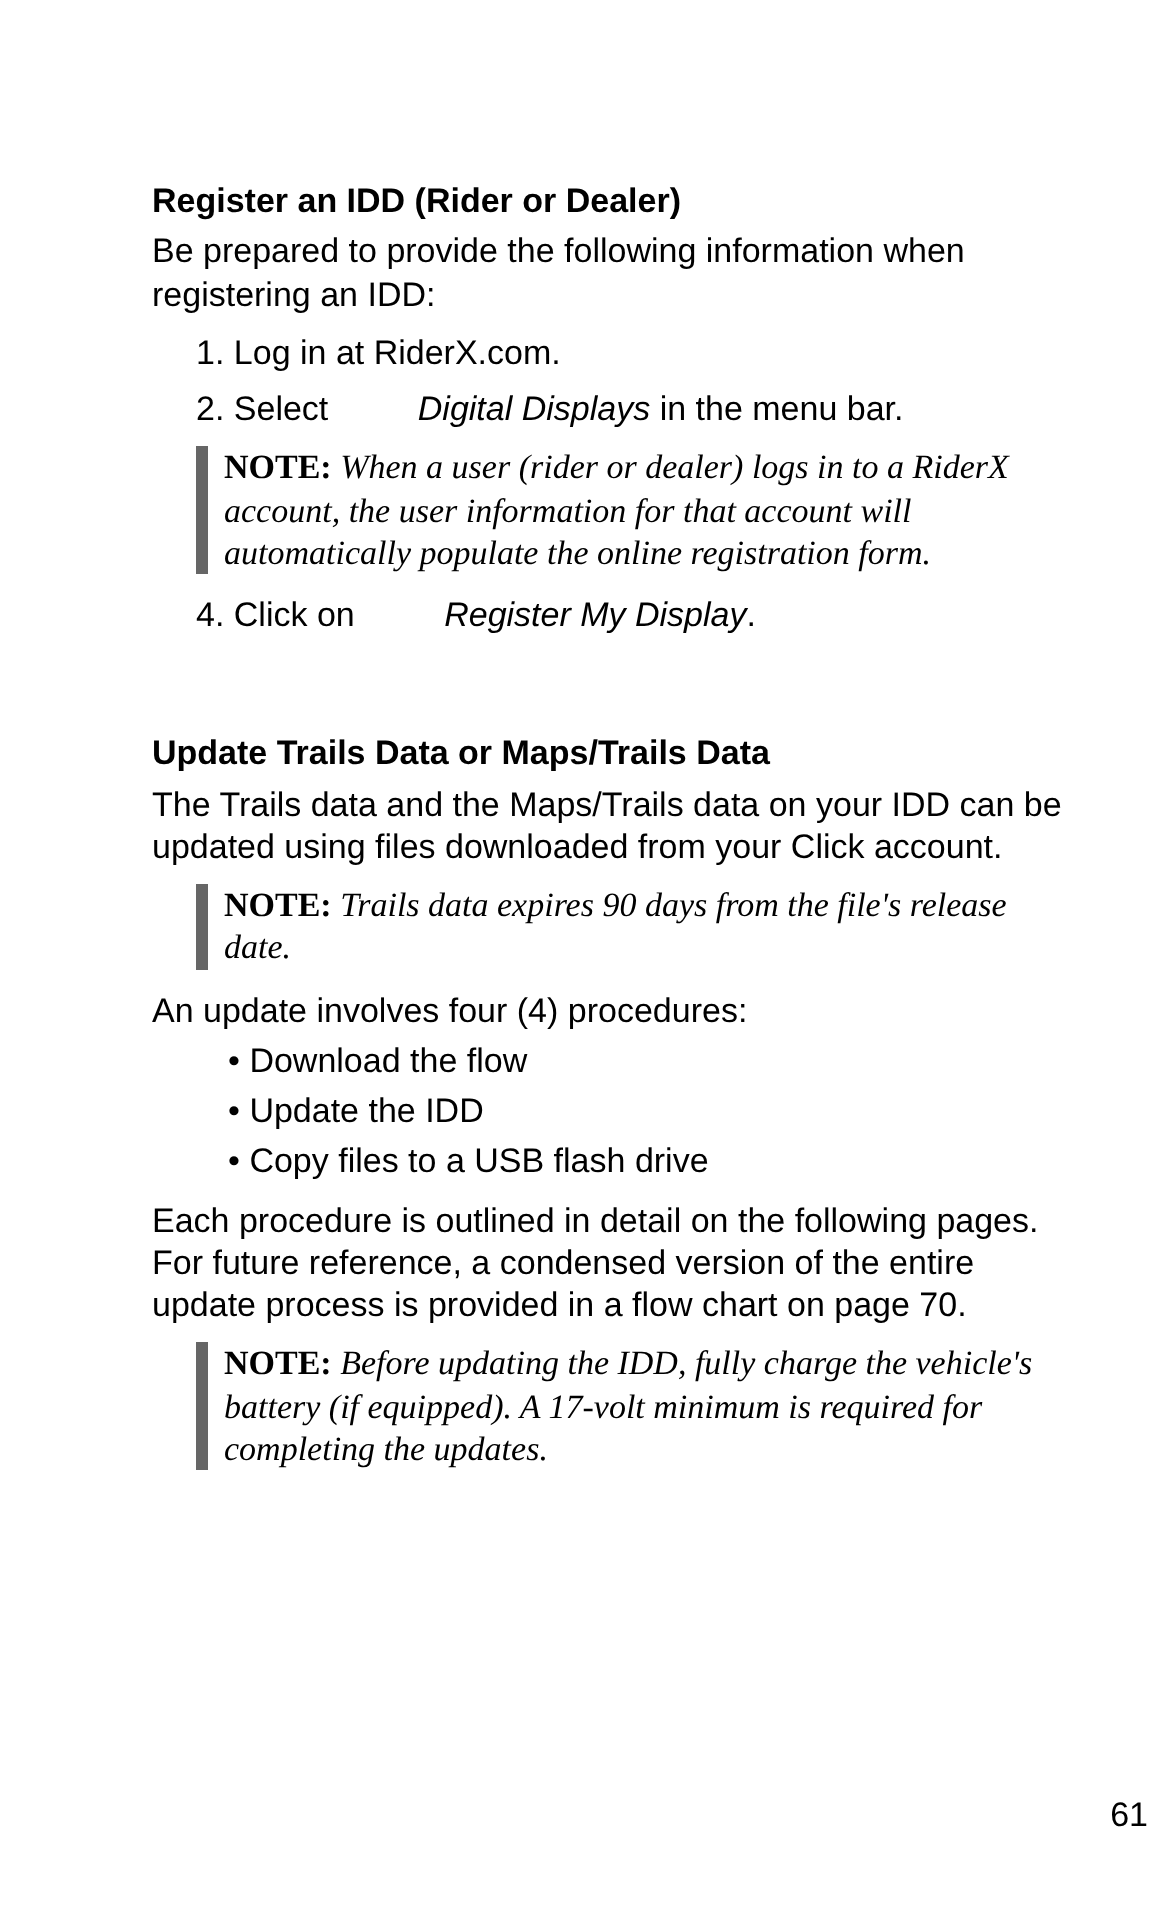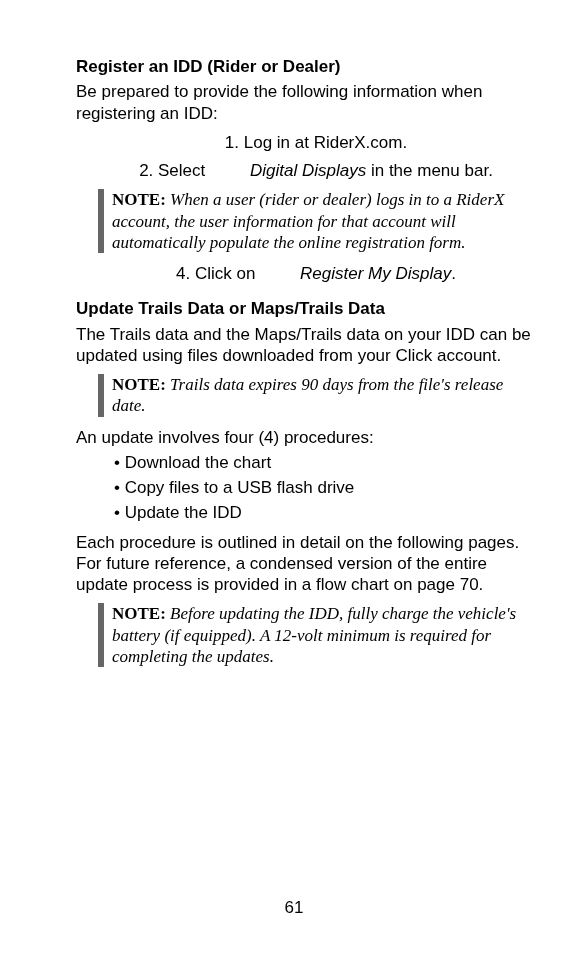--- a/index.html
+++ b/index.html
@@ -13,20 +13,21 @@
       line-height: 1.25;
       color: #000;
       background: #fff;
       width: 588px;
       min-height: 954px;
       padding: 56px 54px 40px 76px;
     }
     .section-heading {
       font-weight: bold;
       margin-bottom: 4px;
+      margin-top: 34px;
     }
     .body-text {
       margin-bottom: 4px;
     }
     ul.bullets {
       list-style: none;
       margin-left: 38px;
       margin-bottom: 8px;
     }
     ul.bullets li {
@@ -37,21 +38,20 @@
     ul.bullets li::before {
       content: "• ";
     }
     ul.bullets.tight li {
       margin-bottom: 4px;
     }
     ol.numbered {
       list-style: none;
       margin-left: 22px;
       margin-bottom: 8px;
-      text-align: center;
     }
     ol.numbered li {
       text-indent: -22px;
       padding-left: 22px;
       margin-bottom: 7px;
     }
     .note-block {
       display: flex;
       margin: 8px 0 10px 22px;
       font-family: Liberation Serif, serif;
@@ -69,25 +69,25 @@
       font-weight: bold;
     }
     .note-text {
       font-style: italic;
     }
     .italic {
       font-style: italic;
       margin-left: 40px;
     }
     .page-number {
-      text-align: center;
+      text-align: right;
       position: absolute;
       bottom: 36px;
       left: 0;
-      right: 0;
+      right: 14px;
     }
     .spacer-sm { height: 6px; }
   </style>
 </head>
 <body>
 
 <div class="section-heading">Register an IDD (Rider or Dealer)</div>
 <div class="body-text">Be prepared to provide the following information when registering an IDD:</div>
 
 <ul class="bullets">
@@ -117,27 +117,27 @@
 <div class="note-block">
   <div class="note-bar"></div>
   <div class="note-content">
     <span class="note-label">NOTE: </span><span class="note-text">Trails data expires 90 days from the file's release date.</span>
   </div>
 </div>
 
 <div class="body-text">An update involves four (4) procedures:</div>
 
 <ul class="bullets tight">
-  <li>Download the chart</li>
+  <li>Download the flow</li>
+  <li>Update the IDD</li>
   <li>Copy files to a USB flash drive</li>
-  <li>Update the IDD</li>
 </ul>
 
 <div class="body-text">Each procedure is outlined in detail on the following pages. For future reference, a condensed version of the entire update process is provided in a flow chart on page 70.</div>
 
 <div class="note-block">
   <div class="note-bar"></div>
   <div class="note-content">
-    <span class="note-label">NOTE: </span><span class="note-text">Before updating the IDD, fully charge the vehicle's battery (if equipped). A 12-volt minimum is required for completing the updates.</span>
+    <span class="note-label">NOTE: </span><span class="note-text">Before updating the IDD, fully charge the vehicle's battery (if equipped). A 17-volt minimum is required for completing the updates.</span>
   </div>
 </div>
 
 <div class="page-number">61</div>
 
 </body></html>

